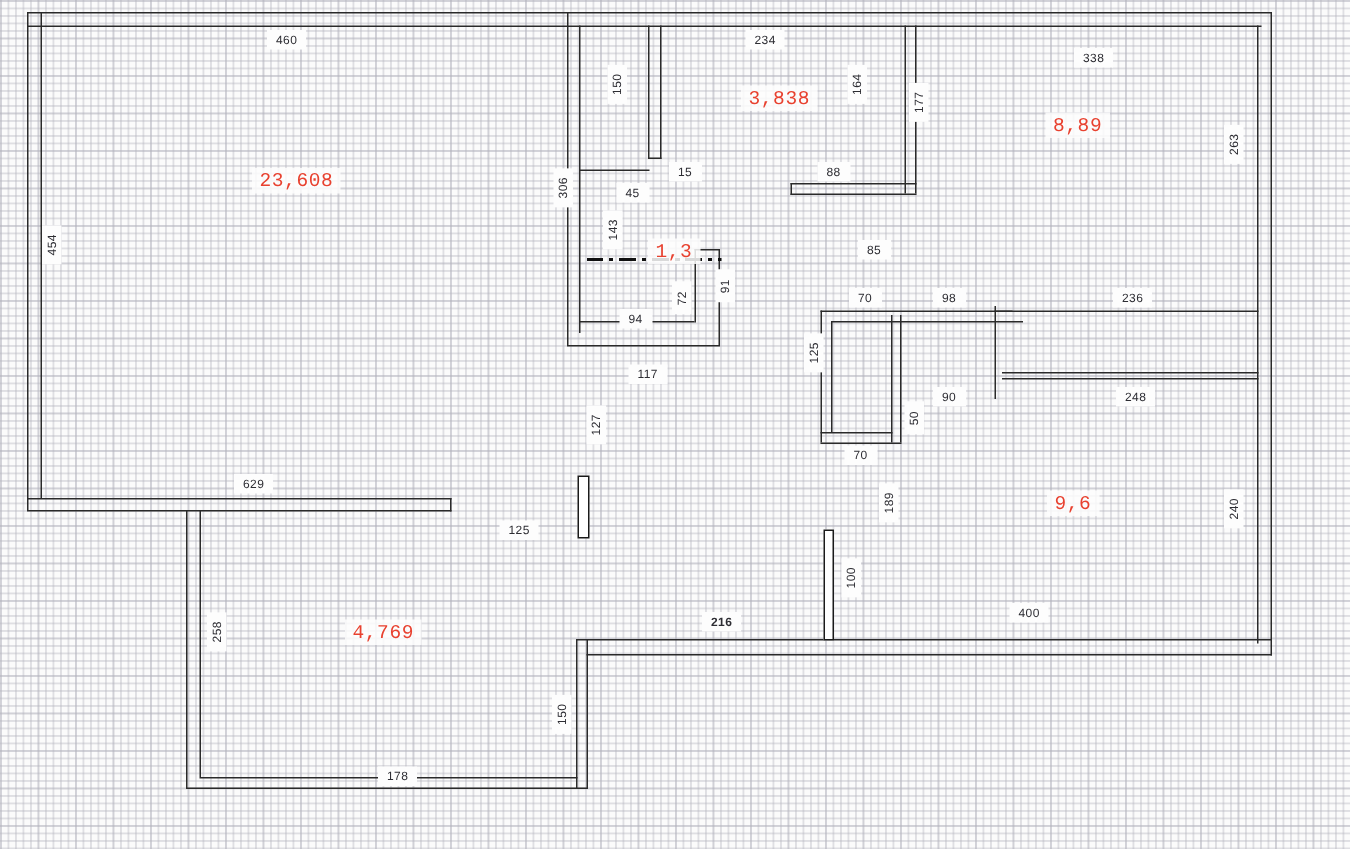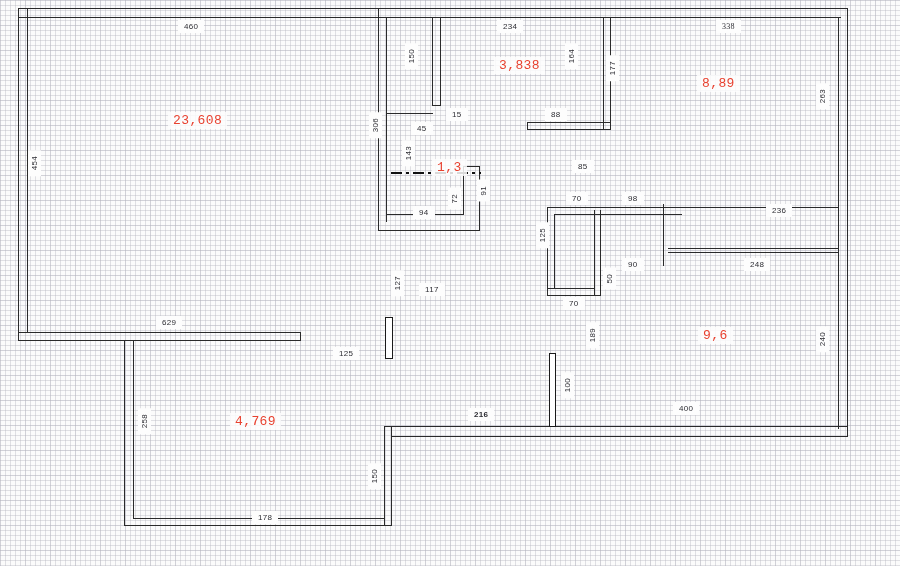--- a/index.html
+++ b/index.html
@@ -133,39 +133,39 @@
 
   <div class="area" style="left:168px;top:112px;">23,608</div>
   <div class="area" style="left:494px;top:57px;">3,838</div>
   <div class="area" style="left:697px;top:75px;">8,89</div>
   <div class="area" style="left:432px;top:159px;">1,3</div>
   <div class="area" style="left:698px;top:327px;">9,6</div>
   <div class="area" style="left:230px;top:413px;">4,769</div>
 
   <div class="dim" style="left:178px;top:20px;">460</div>
   <div class="dim" style="left:497px;top:20px;">234</div>
-  <div class="dim" style="left:716px;top:20px;font-family:Liberation Serif, serif;">338</div>
+  <div class="dim" style="left:716px;top:32px;">338</div>
   <div class="dim v" style="left:28px;top:150px;">454</div>
   <div class="dim v" style="left:405px;top:43px;">150</div>
   <div class="dim v" style="left:565px;top:43px;">164</div>
   <div class="dim v" style="left:606px;top:55px;">177</div>
   <div class="dim v" style="left:816px;top:83px;">263</div>
   <div class="dim v" style="left:369px;top:112px;">306</div>
   <div class="dim" style="left:446px;top:108px;">15</div>
   <div class="dim" style="left:411px;top:122px;">45</div>
   <div class="dim" style="left:545px;top:108px;">88</div>
   <div class="dim v" style="left:402px;top:140px;">143</div>
   <div class="dim" style="left:572px;top:160px;">85</div>
   <div class="dim v" style="left:448px;top:188px;">72</div>
   <div class="dim v" style="left:477px;top:180px;">91</div>
   <div class="dim" style="left:413px;top:206px;">94</div>
-  <div class="dim" style="left:419px;top:243px;margin-top:40px;">117</div>
+  <div class="dim" style="left:419px;top:243px;">117</div>
   <div class="dim" style="left:566px;top:192px;">70</div>
   <div class="dim" style="left:622px;top:192px;">98</div>
-  <div class="dim" style="left:742px;top:204px;margin-left:24px;">236</div>
+  <div class="dim" style="left:742px;top:192px;">236</div>
   <div class="dim v" style="left:536px;top:222px;">125</div>
   <div class="dim" style="left:622px;top:258px;">90</div>
   <div class="dim" style="left:744px;top:258px;">248</div>
   <div class="dim v" style="left:603px;top:268px;">50</div>
   <div class="dim" style="left:563px;top:297px;">70</div>
   <div class="dim v" style="left:391px;top:270px;">127</div>
   <div class="dim v" style="left:586px;top:322px;">189</div>
   <div class="dim v" style="left:816px;top:326px;">240</div>
   <div class="dim" style="left:156px;top:316px;">629</div>
   <div class="dim" style="left:333px;top:347px;">125</div>

